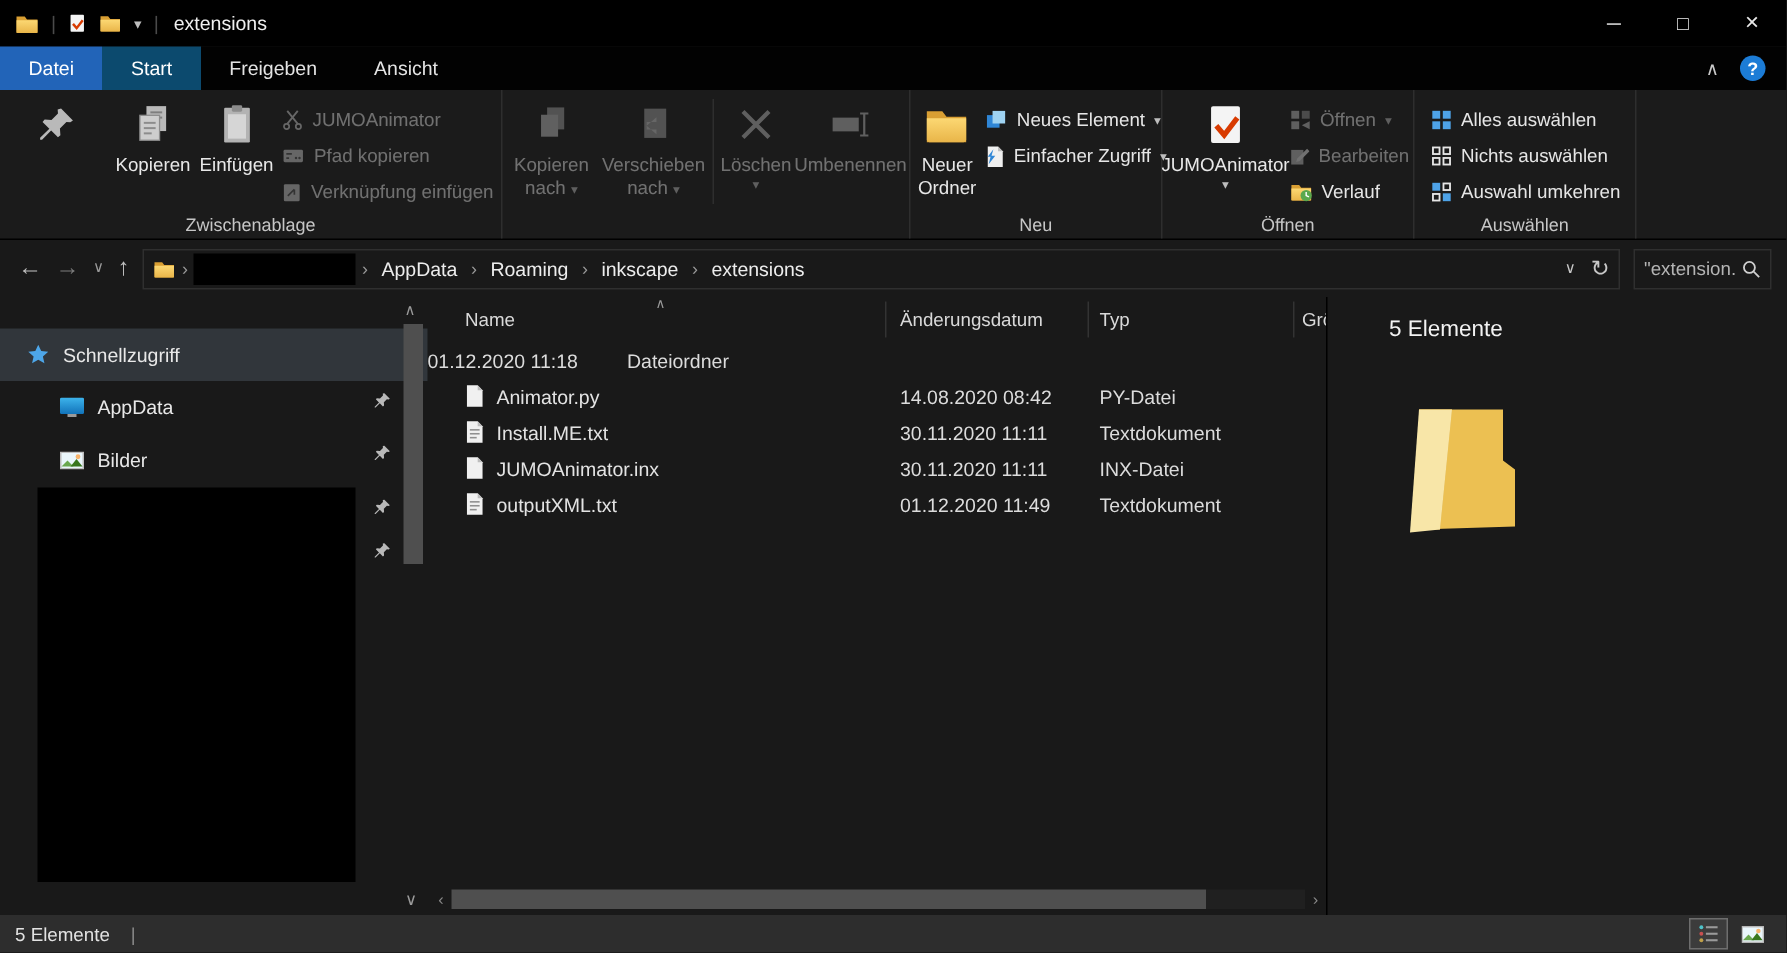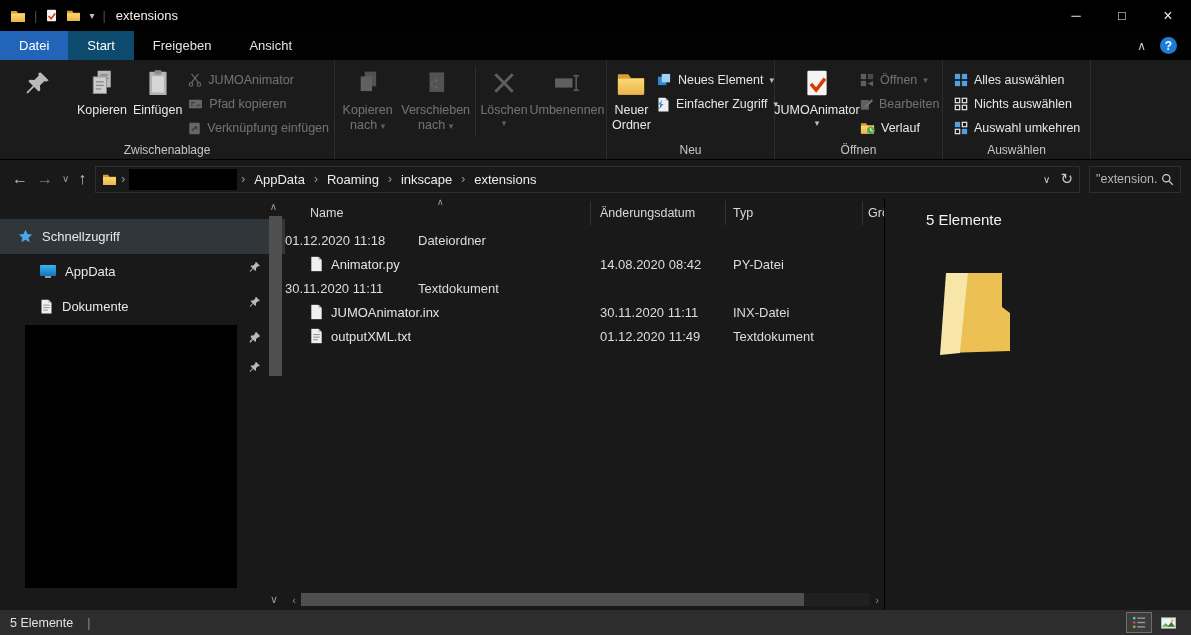--- a/index.html
+++ b/index.html
@@ -433,31 +433,20 @@
             <rect x="5" y="11" width="6" height="2" fill="#9a9a9a"></rect>
         </svg>
         <span>AppData</span>
         <span class="sb-pin">
           <svg width="12" height="12" viewBox="0 0 24 24">
               <use href="#i-pin"></use>
             </svg>
           </span>
       </div>
       <div class="sb-row">
-        <svg width="13" height="15" viewBox="0 0 20 24">
-            <use href="#i-textpage"></use>
-          </svg>
-        <span>Dokumente</span>
-        <span class="sb-pin">
-          <svg width="12" height="12" viewBox="0 0 24 24">
-              <use href="#i-pin"></use>
-            </svg>
-          </span>
-      </div>
-      <div class="sb-row">
         <svg width="16" height="12" viewBox="0 0 16 12">
           <rect x=".5" y=".5" width="15" height="11" fill="#eaf6fb" stroke="#bdbdbd"></rect>
           <path d="M1 10l4-4 4 4z" fill="#6aa84f"></path>
             <path d="M7 10l4-5 4 5z" fill="#38761d"></path>
           <circle cx="12" cy="3.5" r="1.6" fill="#f6b26b"></circle>
         </svg>
         <span>Bilder</span>
         <span class="sb-pin">
           <svg width="12" height="12" viewBox="0 0 24 24">
               <use href="#i-pin"></use>
@@ -502,20 +491,26 @@
         <div class="c-name">
           <svg width="13" height="16" viewBox="0 0 20 24">
               <use href="#i-page"></use>
             </svg>
           <span>Animator.py</span>
         </div>
         <div class="c-date">14.08.2020 08:42</div>
         <div class="c-type">PY-Datei</div>
       </div>
       <div class="fl-row">
+        <div class="c-name">
+          <svg width="13" height="16" viewBox="0 0 20 24">
+              <use href="#i-textpage"></use>
+            </svg>
+          <span>Install.ME.txt</span>
+        </div>
         <div class="c-date">30.11.2020 11:11</div>
         <div class="c-type">Textdokument</div>
       </div>
       <div class="fl-row">
         <div class="c-name">
           <svg width="13" height="16" viewBox="0 0 20 24">
               <use href="#i-page"></use>
             </svg>
           <span>JUMOAnimator.inx</span>
         </div>

